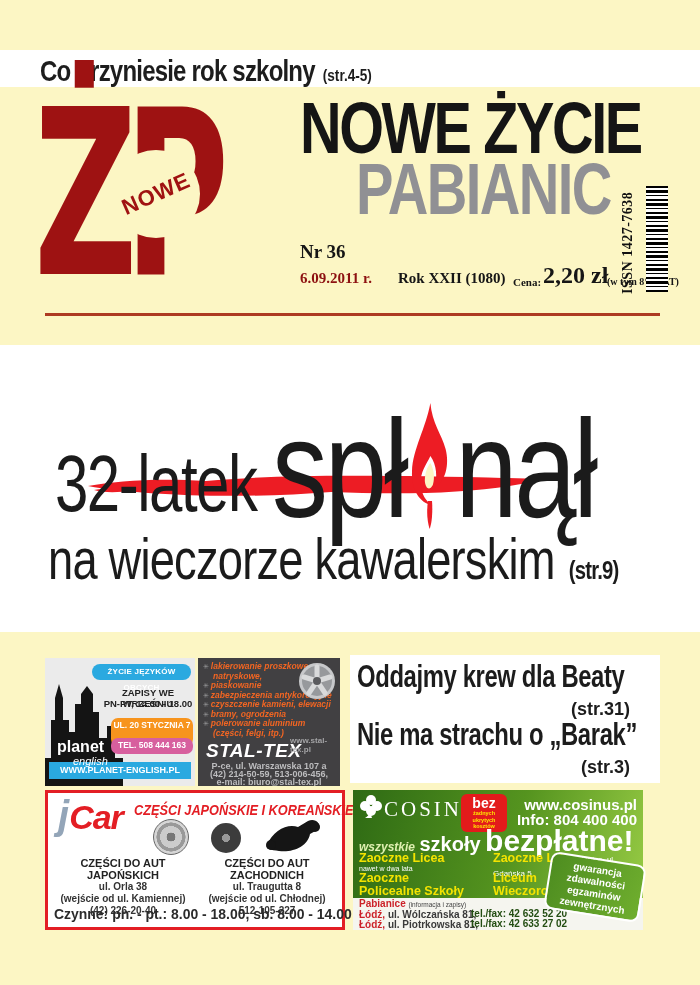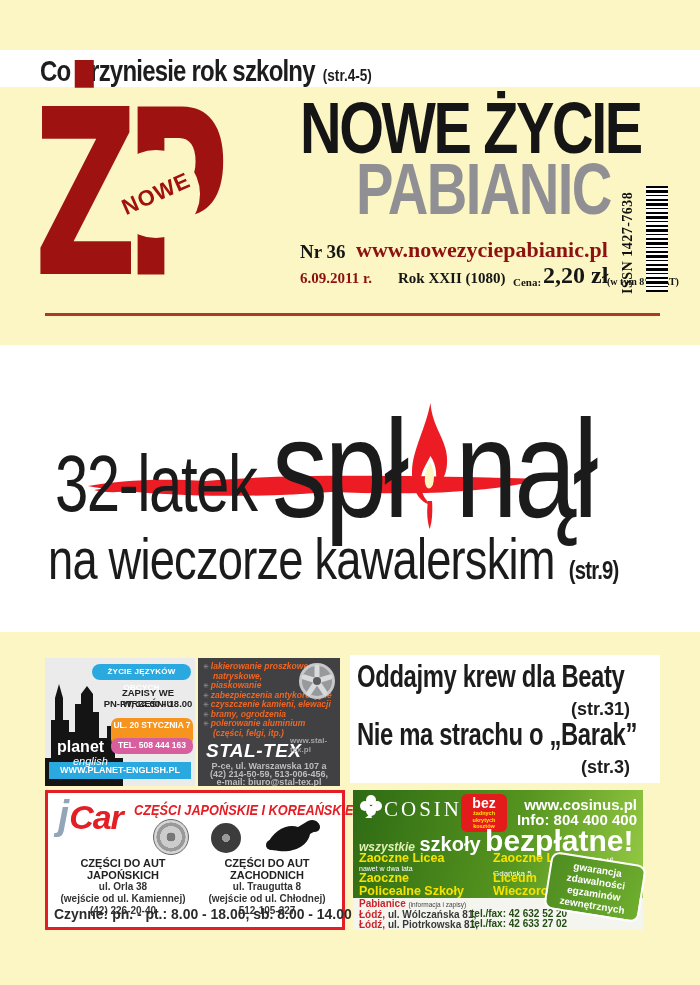--- a/index.html
+++ b/index.html
@@ -129,21 +129,20 @@
     </div>
   </div>
 
   <div class="logo-zp">ŻP</div>
   <div class="logo-circle">
     <span class="logo-badge">NOWE</span>
   </div>
   <div class="mast-t1">NOWE ŻYCIE</div>
   <div class="mast-t2">PABIANIC</div>
   <div class="mast-nr serif">Nr 36</div>
-  <div class="mast-www serif">www.nowezyciepabianic.pl</div>
   <div class="mast-date serif">6.09.2011 r.</div>
   <div class="mast-rok serif">Rok XXII (1080)</div>
   <div class="mast-cena serif">Cena:</div>
   <div class="mast-price serif">2,20 zł</div>
   <div class="mast-vat serif">(w tym 8% VAT)</div>
   <div class="issn">ISSN 1427-7638</div>
   <div class="barcode"></div>
 
   <div class="red-rule"></div>
 

